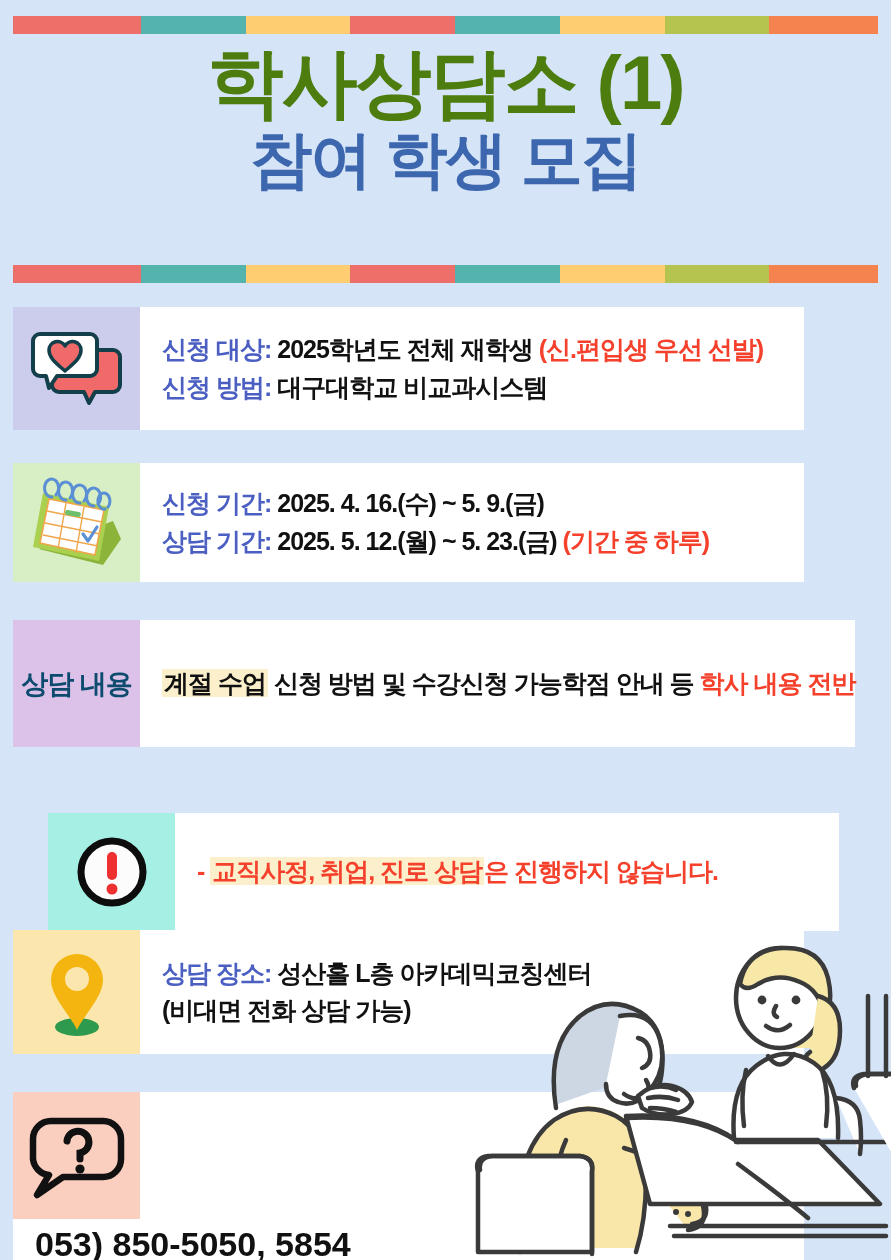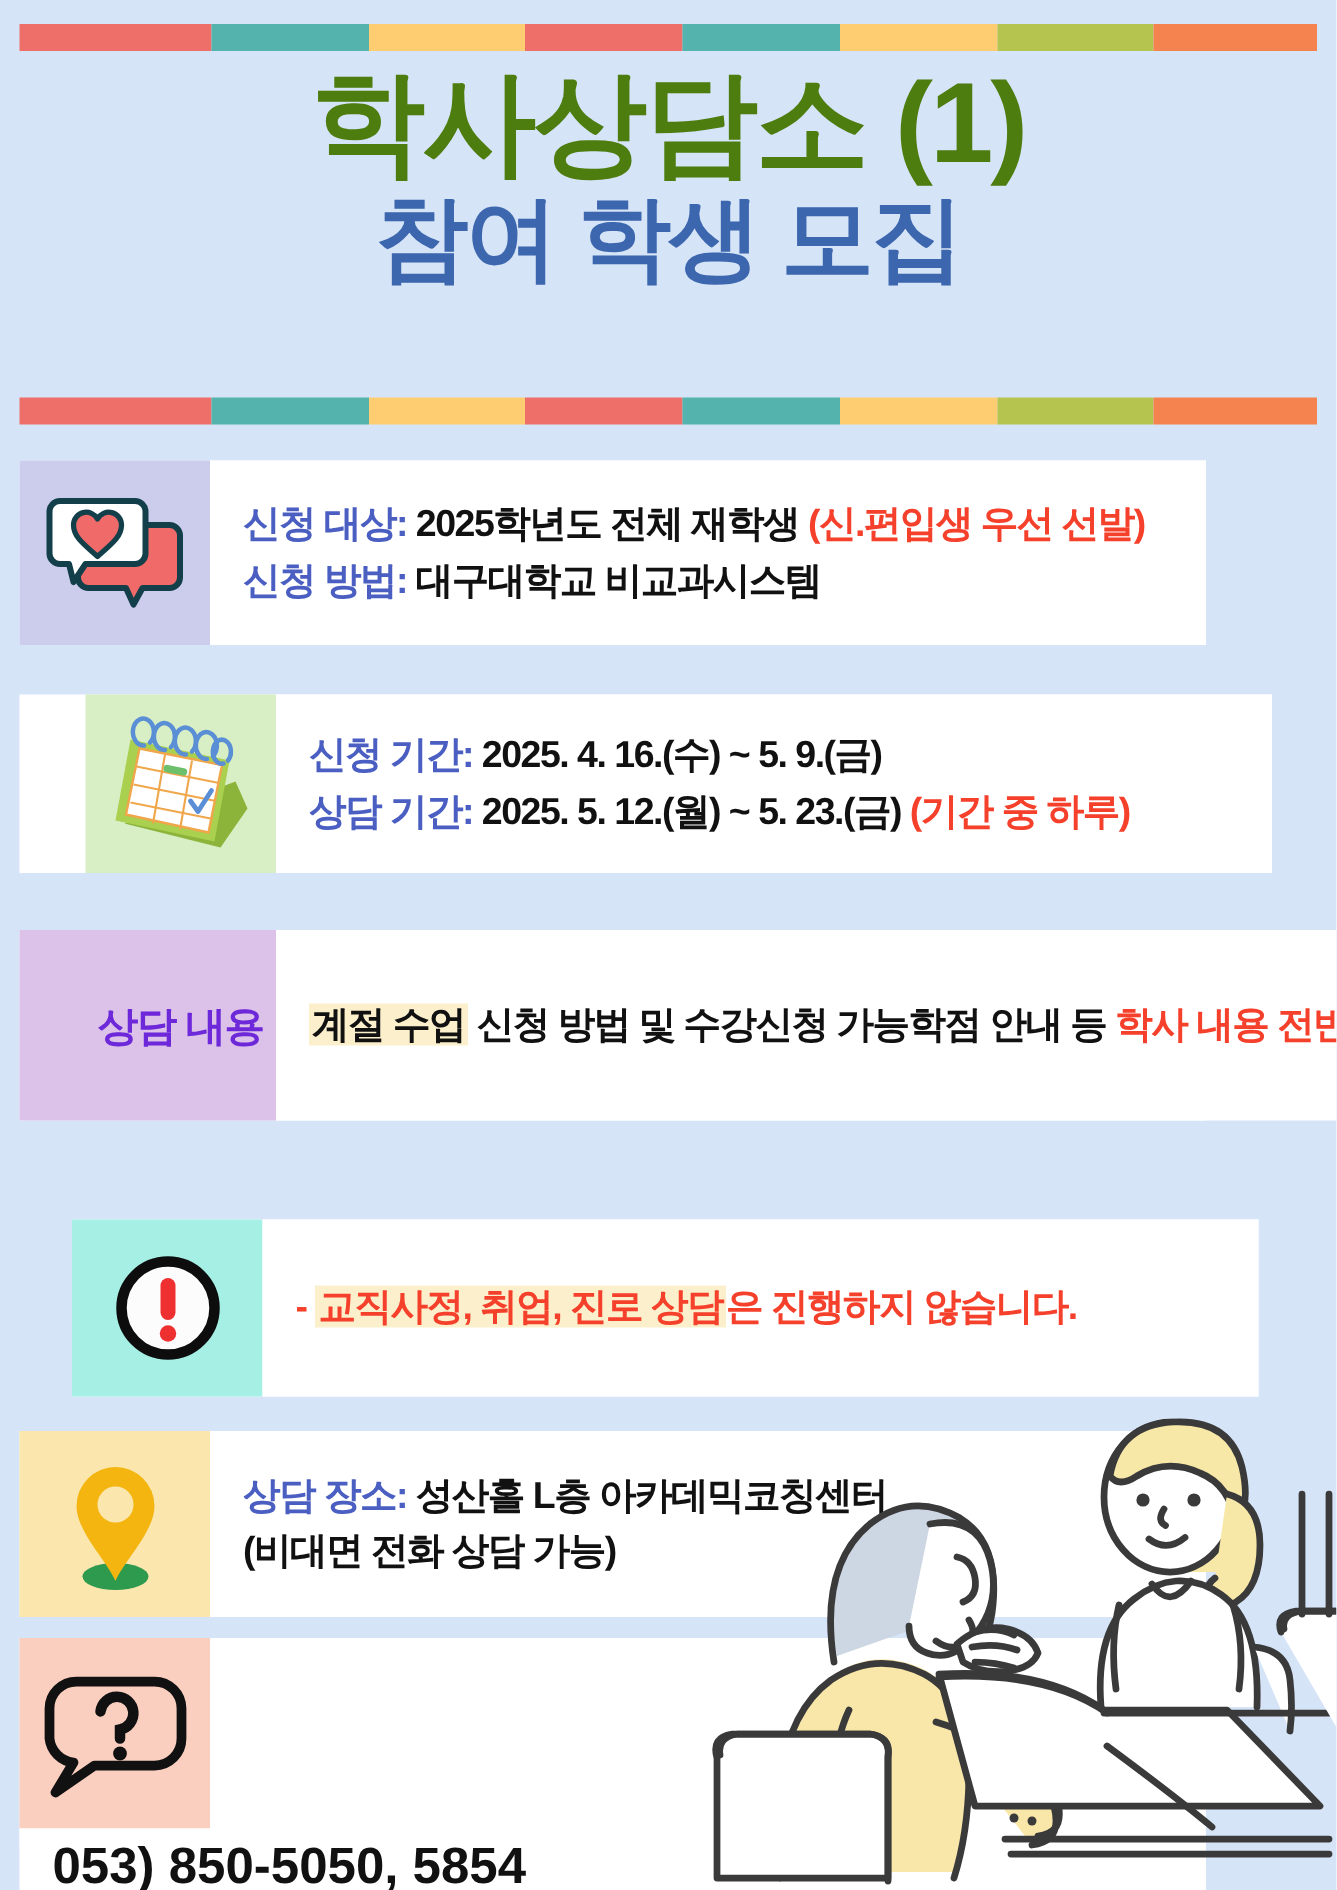--- a/index.html
+++ b/index.html
@@ -68,23 +68,22 @@
     width: 127px;
     flex: 0 0 127px;
     display: flex;
     align-items: center;
     justify-content: center;
     position: relative;
   }
   .icon-cell.labelled {
     font-size: 27px;
     font-weight: 900;
-    color: #6d28d9;
+    color: #0c4a6e;
     letter-spacing: -1px;
-    padding-left: 44px;
   }
   .text-cell {
     flex: 1 1 auto;
     background: #ffffff;
     display: flex;
     flex-direction: column;
     justify-content: center;
     padding-left: 22px;
     position: relative;
     z-index: 2;
@@ -99,24 +98,24 @@
   }
   .lbl  { color: #4a5fc1; }
   .red  { color: #f5402b; }
   .hl   { background: #fcefcb; padding: 0 2px; }
   .tel  { font-size: 34px; letter-spacing: 0px; }
   .org  { font-size: 30px; color: #3c67ae; }
   .dash { color: #f5402b; }
 
   
   #row1 { top: 307px; height: 123px; }
-  #row2 { top: 463px; height: 119px; padding-left: 44px; }
+  #row2 { top: 463px; height: 119px; }
   #row3 { top: 620px; height: 127px; }
   #row4 { top: 813px; height: 118px; margin-left: 35px; }
-  #row5 { top: 954px; height: 124px; justify-content: center; }
+  #row5 { top: 930px; height: 124px; justify-content: center; }
   #row6 { top: 1092px; height: 140px; flex-direction: column; }
 
   #row1 .icon-cell { background: #ccccec; }
   #row2 .icon-cell { background: #d8eec4; }
   #row3 .icon-cell { background: #dcc2e8; }
   #row4 .icon-cell { background: #a5efe5; }
   #row5 .icon-cell { background: #fbe7ae; }
   #row6 .icon-cell { background: #fbcfc0; }
 
   

